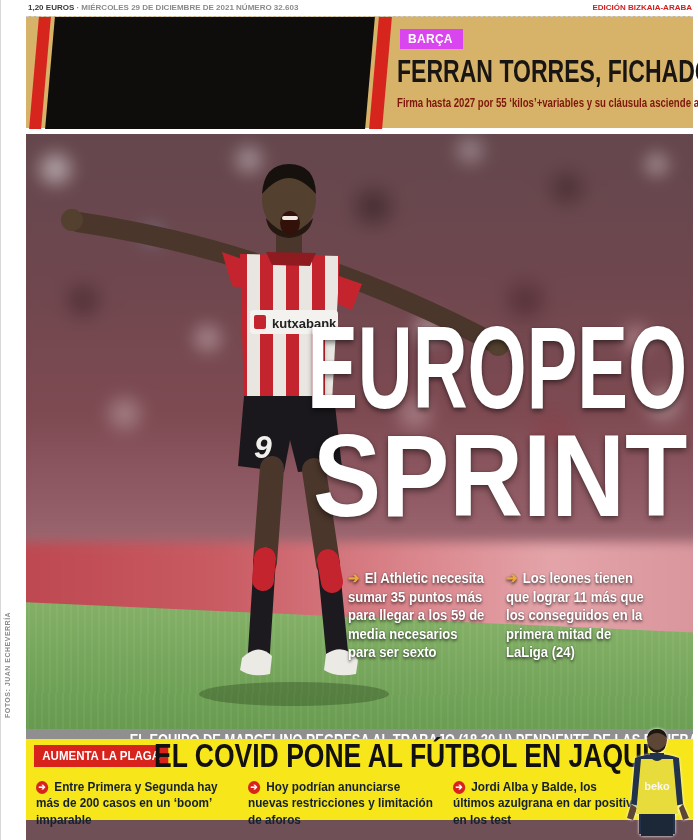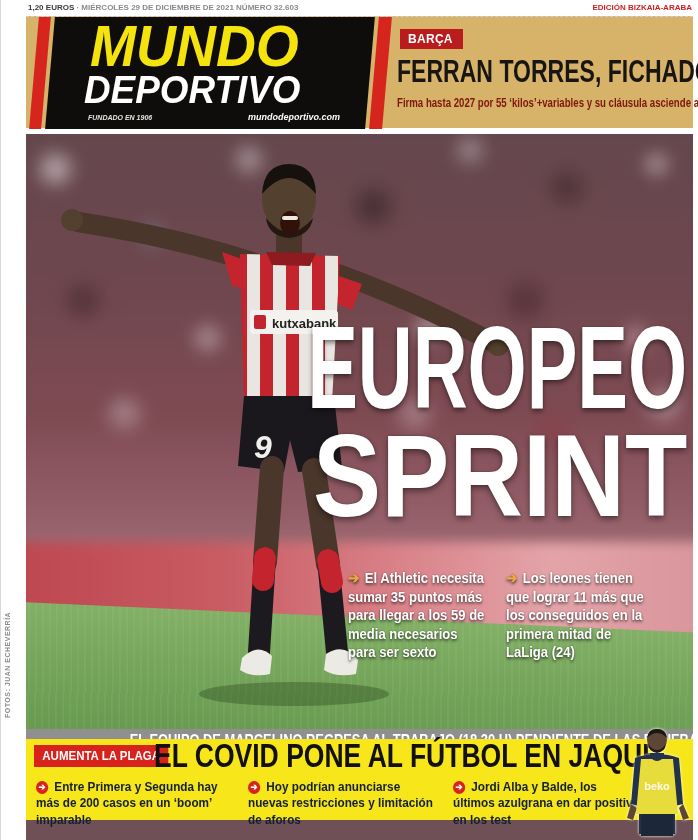--- a/index.html
+++ b/index.html
@@ -30,21 +30,21 @@
     font-size:57px;letter-spacing:0px;transform:scaleX(0.97);transform-origin:left top;white-space:nowrap;
   }
   .mast-title2{
     position:absolute;left:34px;top:52px;font-style:italic;font-weight:900;color:#ffffff;
     font-size:38px;transform:scaleX(0.97);transform-origin:left top;white-space:nowrap;
   }
   .mast-founded{position:absolute;left:38px;top:97px;font-size:7px;color:#e9e6df;font-weight:bold;font-style:italic;}
   .mast-site{position:absolute;left:198px;top:95px;font-size:9px;color:#ffffff;font-weight:900;font-style:italic;}
   
   .barca-kicker{
-    position:absolute;left:374px;top:12px;background:#b91c1c;color:#ffffff;
+    position:absolute;left:374px;top:12px;background:#d946ef;color:#ffffff;
     font-weight:900;font-size:12px;padding:3px 10px 3px 8px;letter-spacing:.3px;
   }
   .barca-headline{
     position:absolute;left:371px;top:36px;color:#181512;font-weight:900;font-size:32px;
     transform:scaleX(0.72);transform-origin:left top;white-space:nowrap;letter-spacing:0;
   }
   .barca-sub{
     position:absolute;left:371px;top:79px;color:#7e170c;font-weight:bold;font-size:12.5px;
     transform:scaleX(0.77);transform-origin:left top;white-space:nowrap;
   }
@@ -155,26 +155,20 @@
   <div class="topbar">
     <span class="price">1,20 EUROS</span>
     <span class="issue">· MIÉRCOLES 29 DE DICIEMBRE DE 2021 NÚMERO 32.603</span>
     <span class="edition">EDICIÓN BIZKAIA-ARABA</span>
   </div>
 
   <div class="header">
     <div class="mast-red-l"></div>
     <div class="mast-black"></div>
     <div class="mast-red-r"></div>
-    <div class="mast-text">
-      <div class="mast-title1">MUNDO</div>
-      <div class="mast-title2">DEPORTIVO</div>
-      <div class="mast-founded">FUNDADO EN 1906</div>
-      <div class="mast-site">mundodeportivo.com</div>
-    </div>
     <div class="barca-kicker">BARÇA</div>
     <div class="barca-headline">FERRAN TORRES, FICHADO</div>
     <div class="barca-sub">Firma hasta 2027 por 55 ‘kilos’+variables y su cláusula asciende a 1.000 millones</div>
   </div>
 
   <div class="photo">
     <div class="crowd"></div>
     <div class="boards"></div>
     <div class="grass"></div>
 

